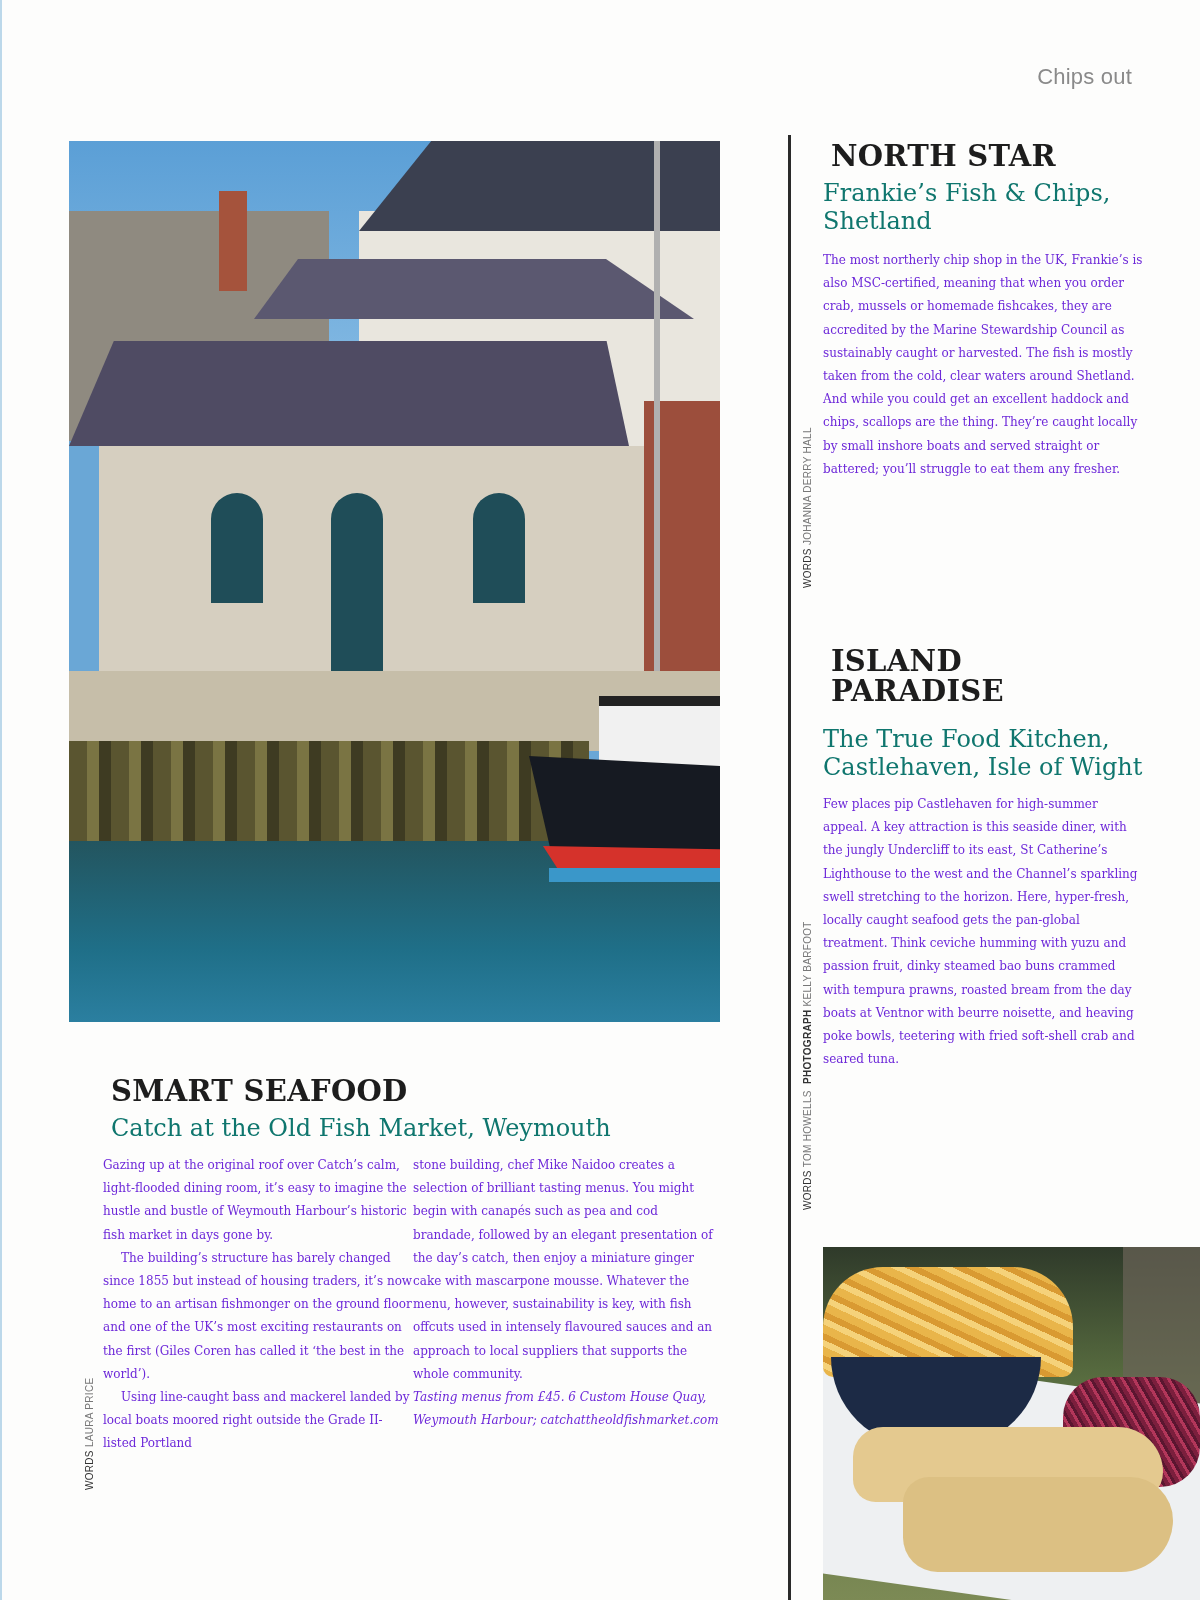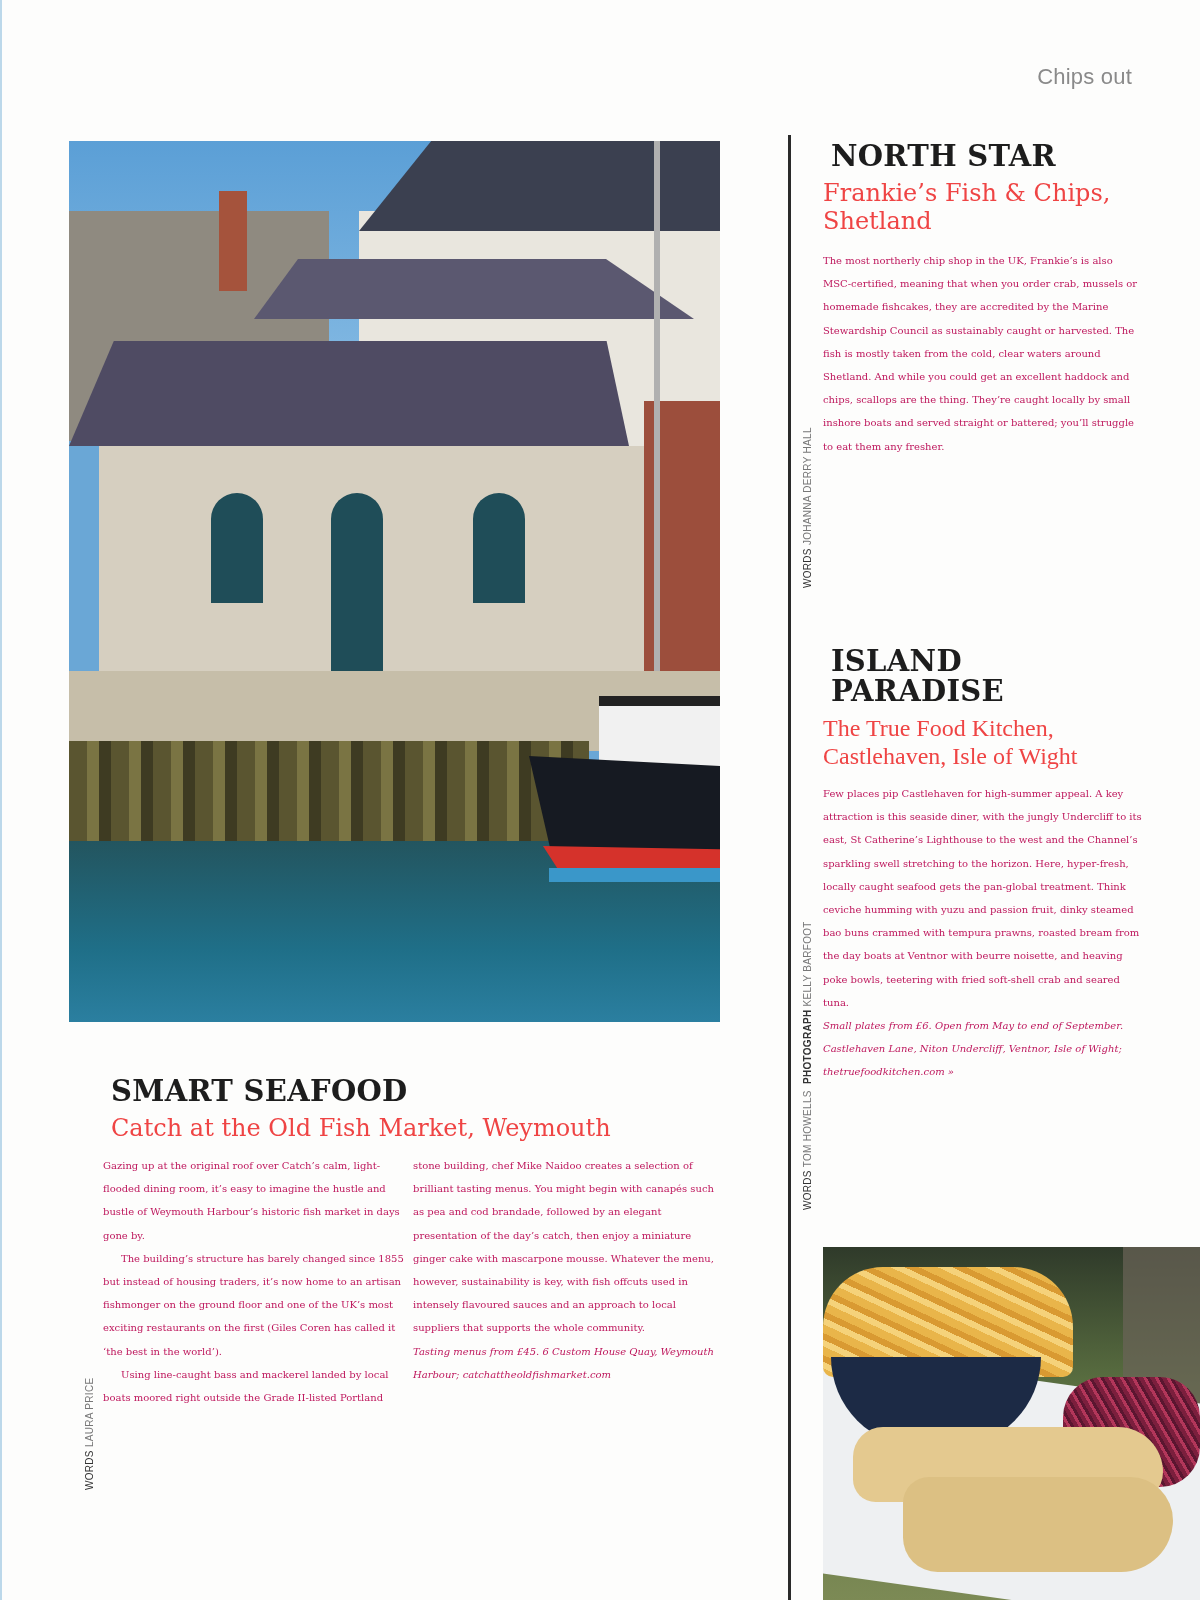--- a/index.html
+++ b/index.html
@@ -70,33 +70,33 @@
     .fish2 { left:80px; top:230px; width:270px; height:95px; background:#dcc083; border-radius: 30px 50px 60px 40px; }
     .post { left:300px; top:0; width:77px; height:160px; background:#6b6458; opacity:.7; }
 
     
     h2.kicker {
       margin: 8px; font-family: "DejaVu Serif", serif; font-weight: bold;
       font-size: 29px; line-height: 30px; color: #1d1d1d; letter-spacing: 0.3px;
     }
     h3.sub {
       margin: 0; font-family: "DejaVu Serif", serif; font-weight: normal;
-      font-size: 24px; line-height: 28px; color: #ef4444;
-    }
-    .body { font-size: 10px; line-height: 23.2px; color: #be185d; }
+      font-size: 24px; line-height: 28px; color: #0f766e;
+    }
+    .body { font-size: 12px; line-height: 23.2px; color: #6d28d9; }
     .body p { margin: 0; }
     .body p.indent { text-indent: 18px; }
     .body .info { font-style: italic; }
 
     .art-north { position: absolute; left: 823px; top: 133px; width: 320px; }
     .art-north h3 { margin-top: 4px; }
     .art-north .body { margin-top: 14px; }
 
     .art-island { position: absolute; left: 823px; top: 638px; width: 320px; }
-    .art-island h3 { margin-top: 8px; font-family: Liberation Serif, serif; }
+    .art-island h3 { margin-top: 19px; }
     .art-island .body { margin-top: 12px; }
 
     .art-smart { position: absolute; left: 103px; top: 1068px; width: 620px; }
     .art-smart h3 { margin-top: 4px; margin-left: 8px; }
     .art-smart .cols { display: flex; margin-top: 12px; }
     .art-smart .col { width: 310px; }
 
     .byline {
       position: absolute; font-family: "Liberation Sans", sans-serif; font-size: 10px;
       color: #777; letter-spacing: 0.3px; white-space: nowrap;
@@ -153,21 +153,20 @@
 </div>
 
 <div class="art-island">
   <h2 class="kicker">
     <span>ISLAND</span><br>
     <span>PARADISE</span>
   </h2>
   <h3 class="sub">The True Food Kitchen, Castlehaven, Isle of Wight</h3>
   <div class="body">
     <p>Few places pip Castlehaven for high-summer appeal. A key attraction is this seaside diner, with the jungly Undercliff to its east, St Catherine’s Lighthouse to the west and the Channel’s sparkling swell stretching to the horizon. Here, hyper-fresh, locally caught seafood gets the pan-global treatment. Think ceviche humming with yuzu and passion fruit, dinky steamed bao buns crammed with tempura prawns, roasted bream from the day boats at Ventnor with beurre noisette, and heaving poke bowls, teetering with fried soft-shell crab and seared tuna.</p>
-    <p class="info">Small plates from £6. Open from May to end of September. Castlehaven Lane, Niton Undercliff, Ventnor, Isle of Wight; thetruefoodkitchen.com »</p>
   </div>
 </div>
 <div class="byline" style="left:802px; top:1210px;">
   <span class="role">WORDS</span>
   <span>TOM HOWELLS</span>
   &nbsp;<b>PHOTOGRAPH</b>
   <span>KELLY BARFOOT</span>
 </div>
 
 <div class="photo-food" title="Fish and chips with slaw on a white plate">

